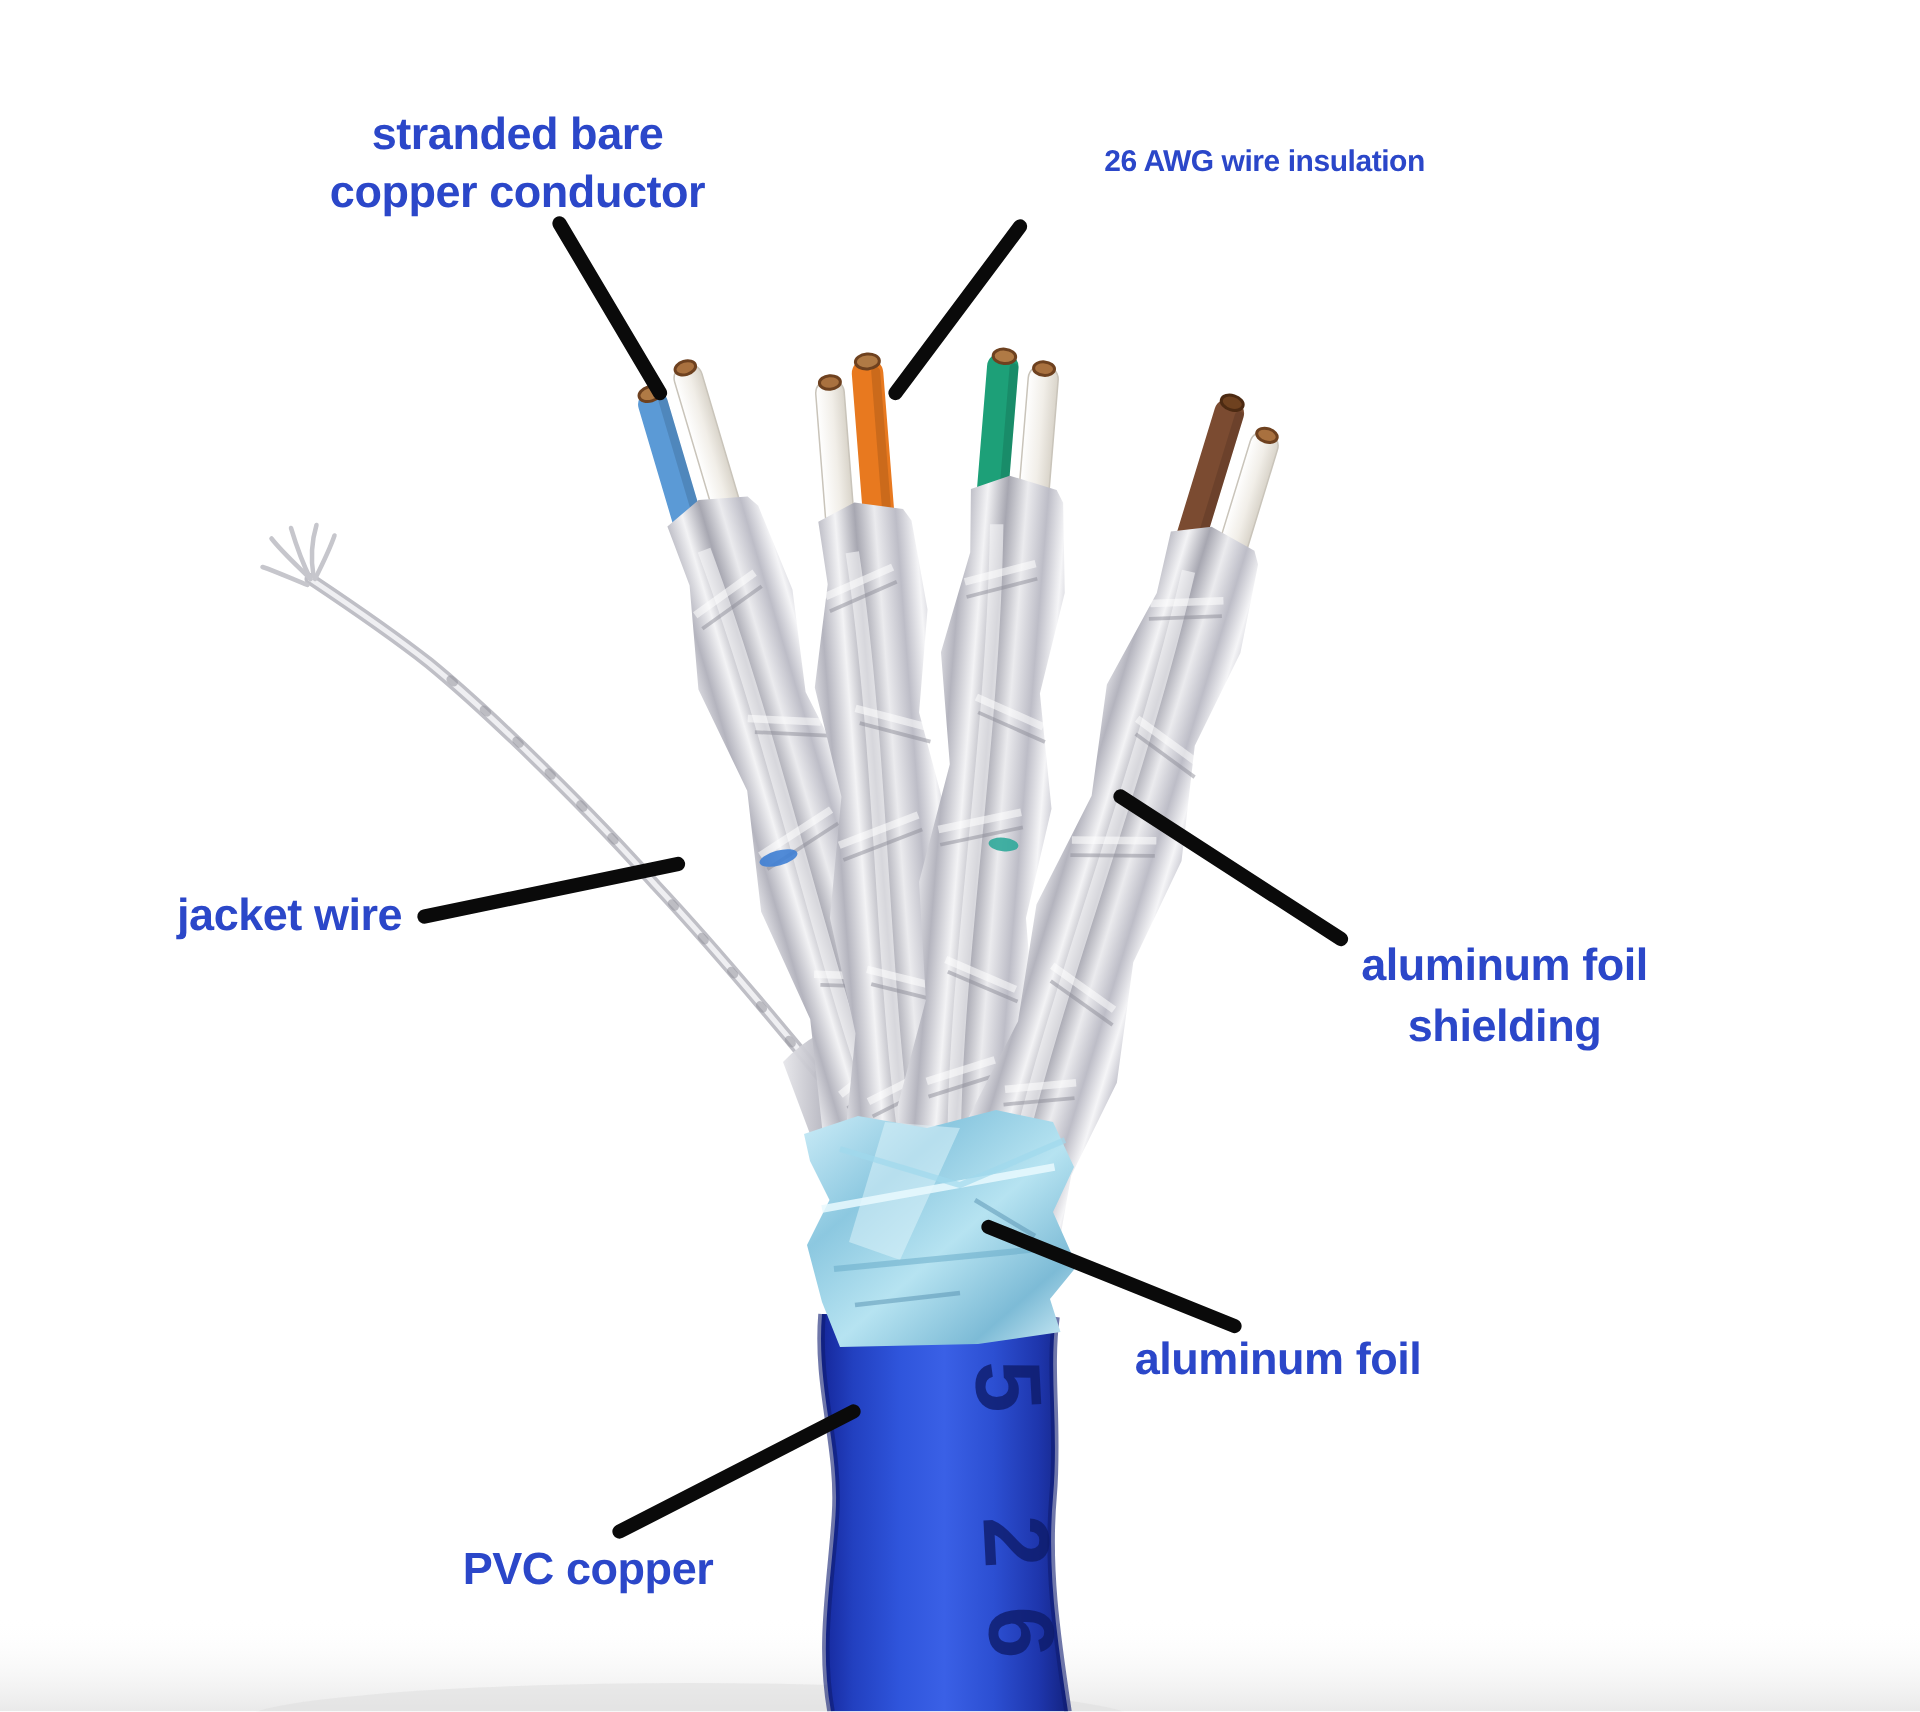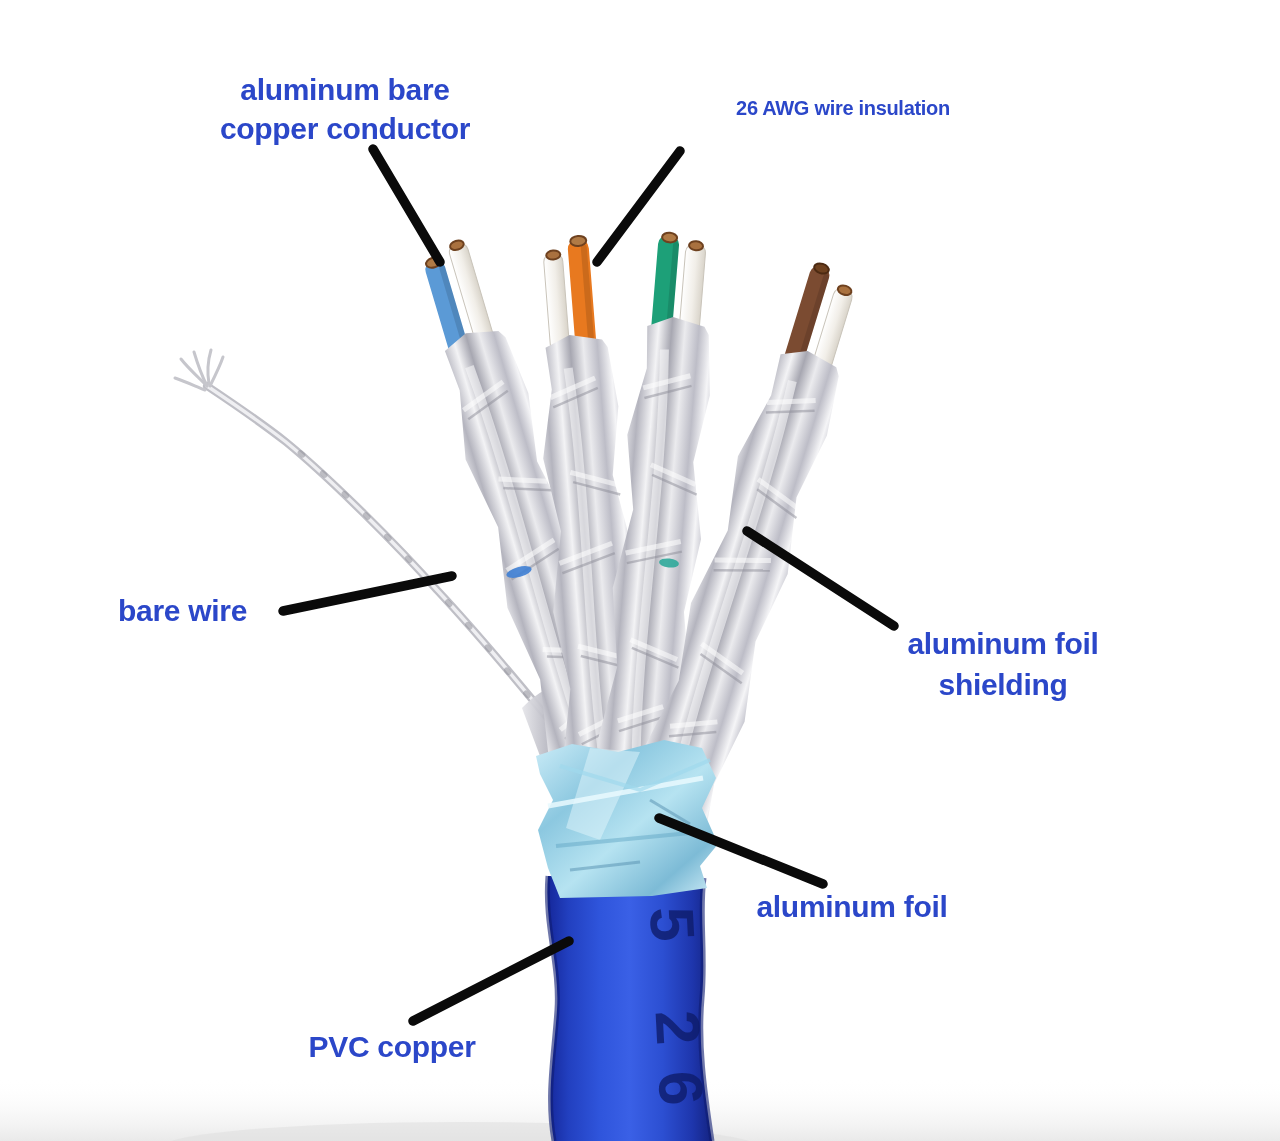--- a/index.html
+++ b/index.html
@@ -212,26 +212,26 @@
     <g stroke="#0a0a0a" stroke-width="9.5" stroke-linecap="round">
       <line x1="373" y1="149" x2="440" y2="262"></line>
       <line x1="680" y1="151" x2="597" y2="262"></line>
       <line x1="283" y1="611" x2="452" y2="576"></line>
       <line x1="747" y1="531" x2="894" y2="626"></line>
       <line x1="659" y1="818" x2="823" y2="884"></line>
       <line x1="413" y1="1021" x2="569" y2="941"></line>
     </g>
   </svg>
 
-  <div class="diagram-label" id="label-stranded">aluminum bare
+  <div class="diagram-label" id="label-stranded">stranded bare
 copper conductor</div>
 
   <div class="diagram-label" id="label-awg">26 AWG wire insulation</div>
 
-  <div class="diagram-label left-anchored" id="label-drain">bare wire</div>
+  <div class="diagram-label left-anchored" id="label-drain">jacket wire</div>
 
   <div class="diagram-label" id="label-foil-shielding">aluminum foil
 shielding</div>
 
   <div class="diagram-label" id="label-aluminum-foil">aluminum foil</div>
 
   <div class="diagram-label" id="label-pvc">PVC copper</div>
 </div>
 
 </body></html>

